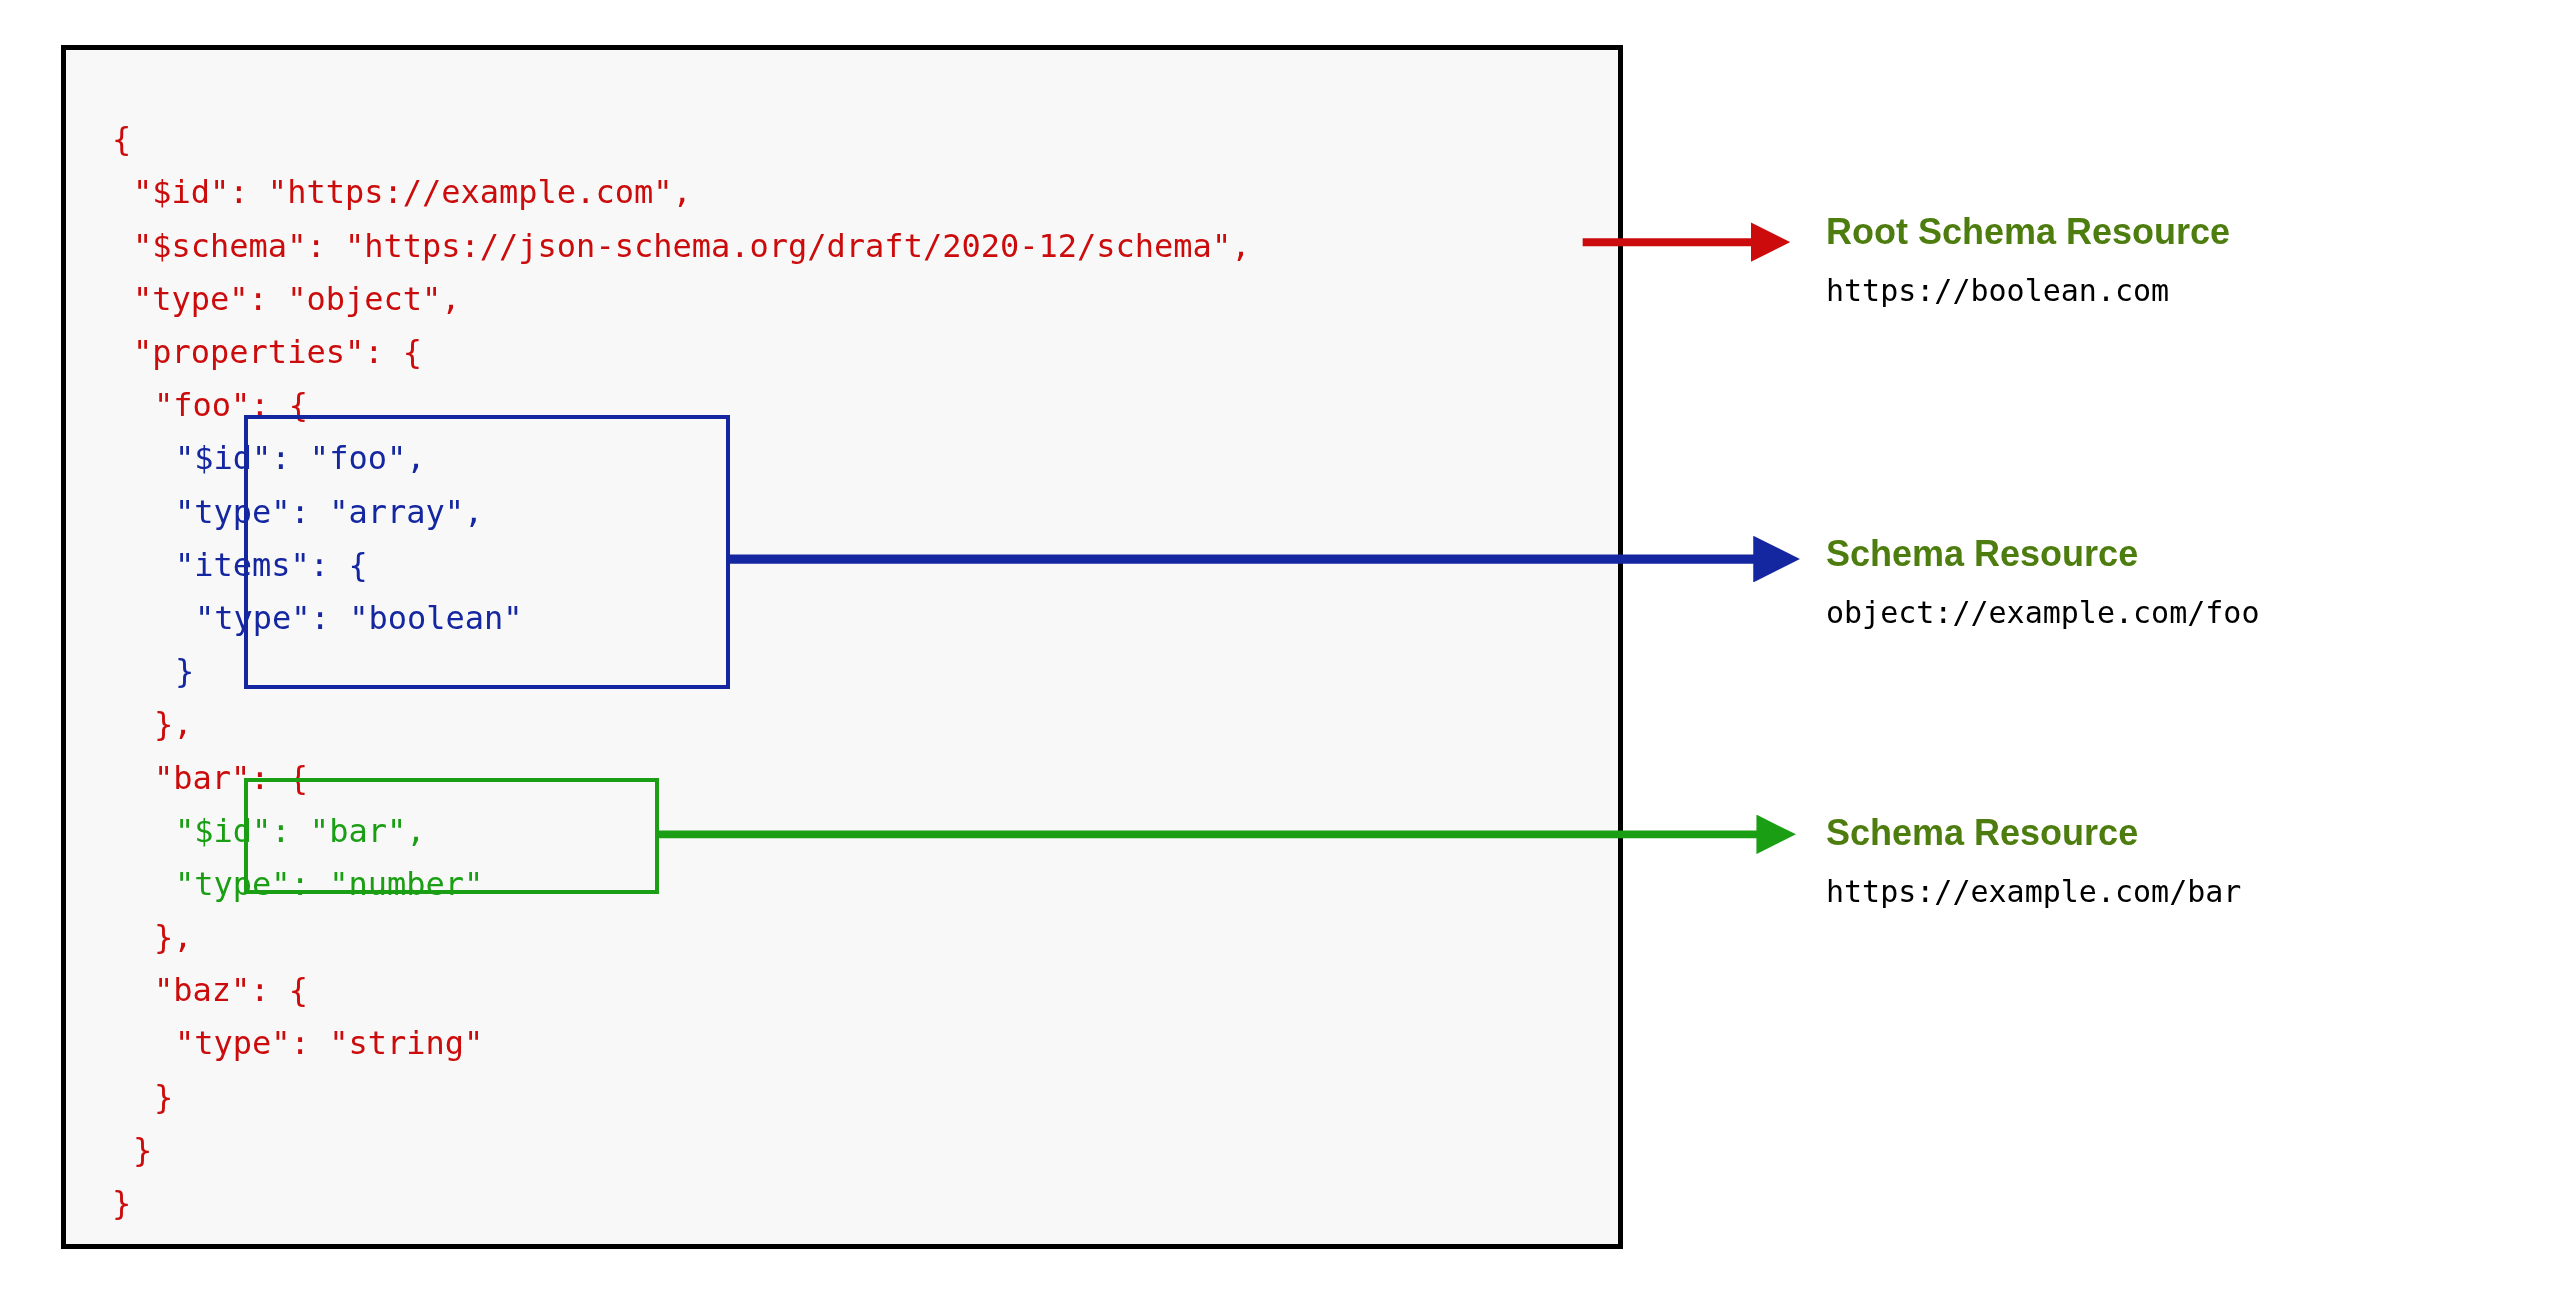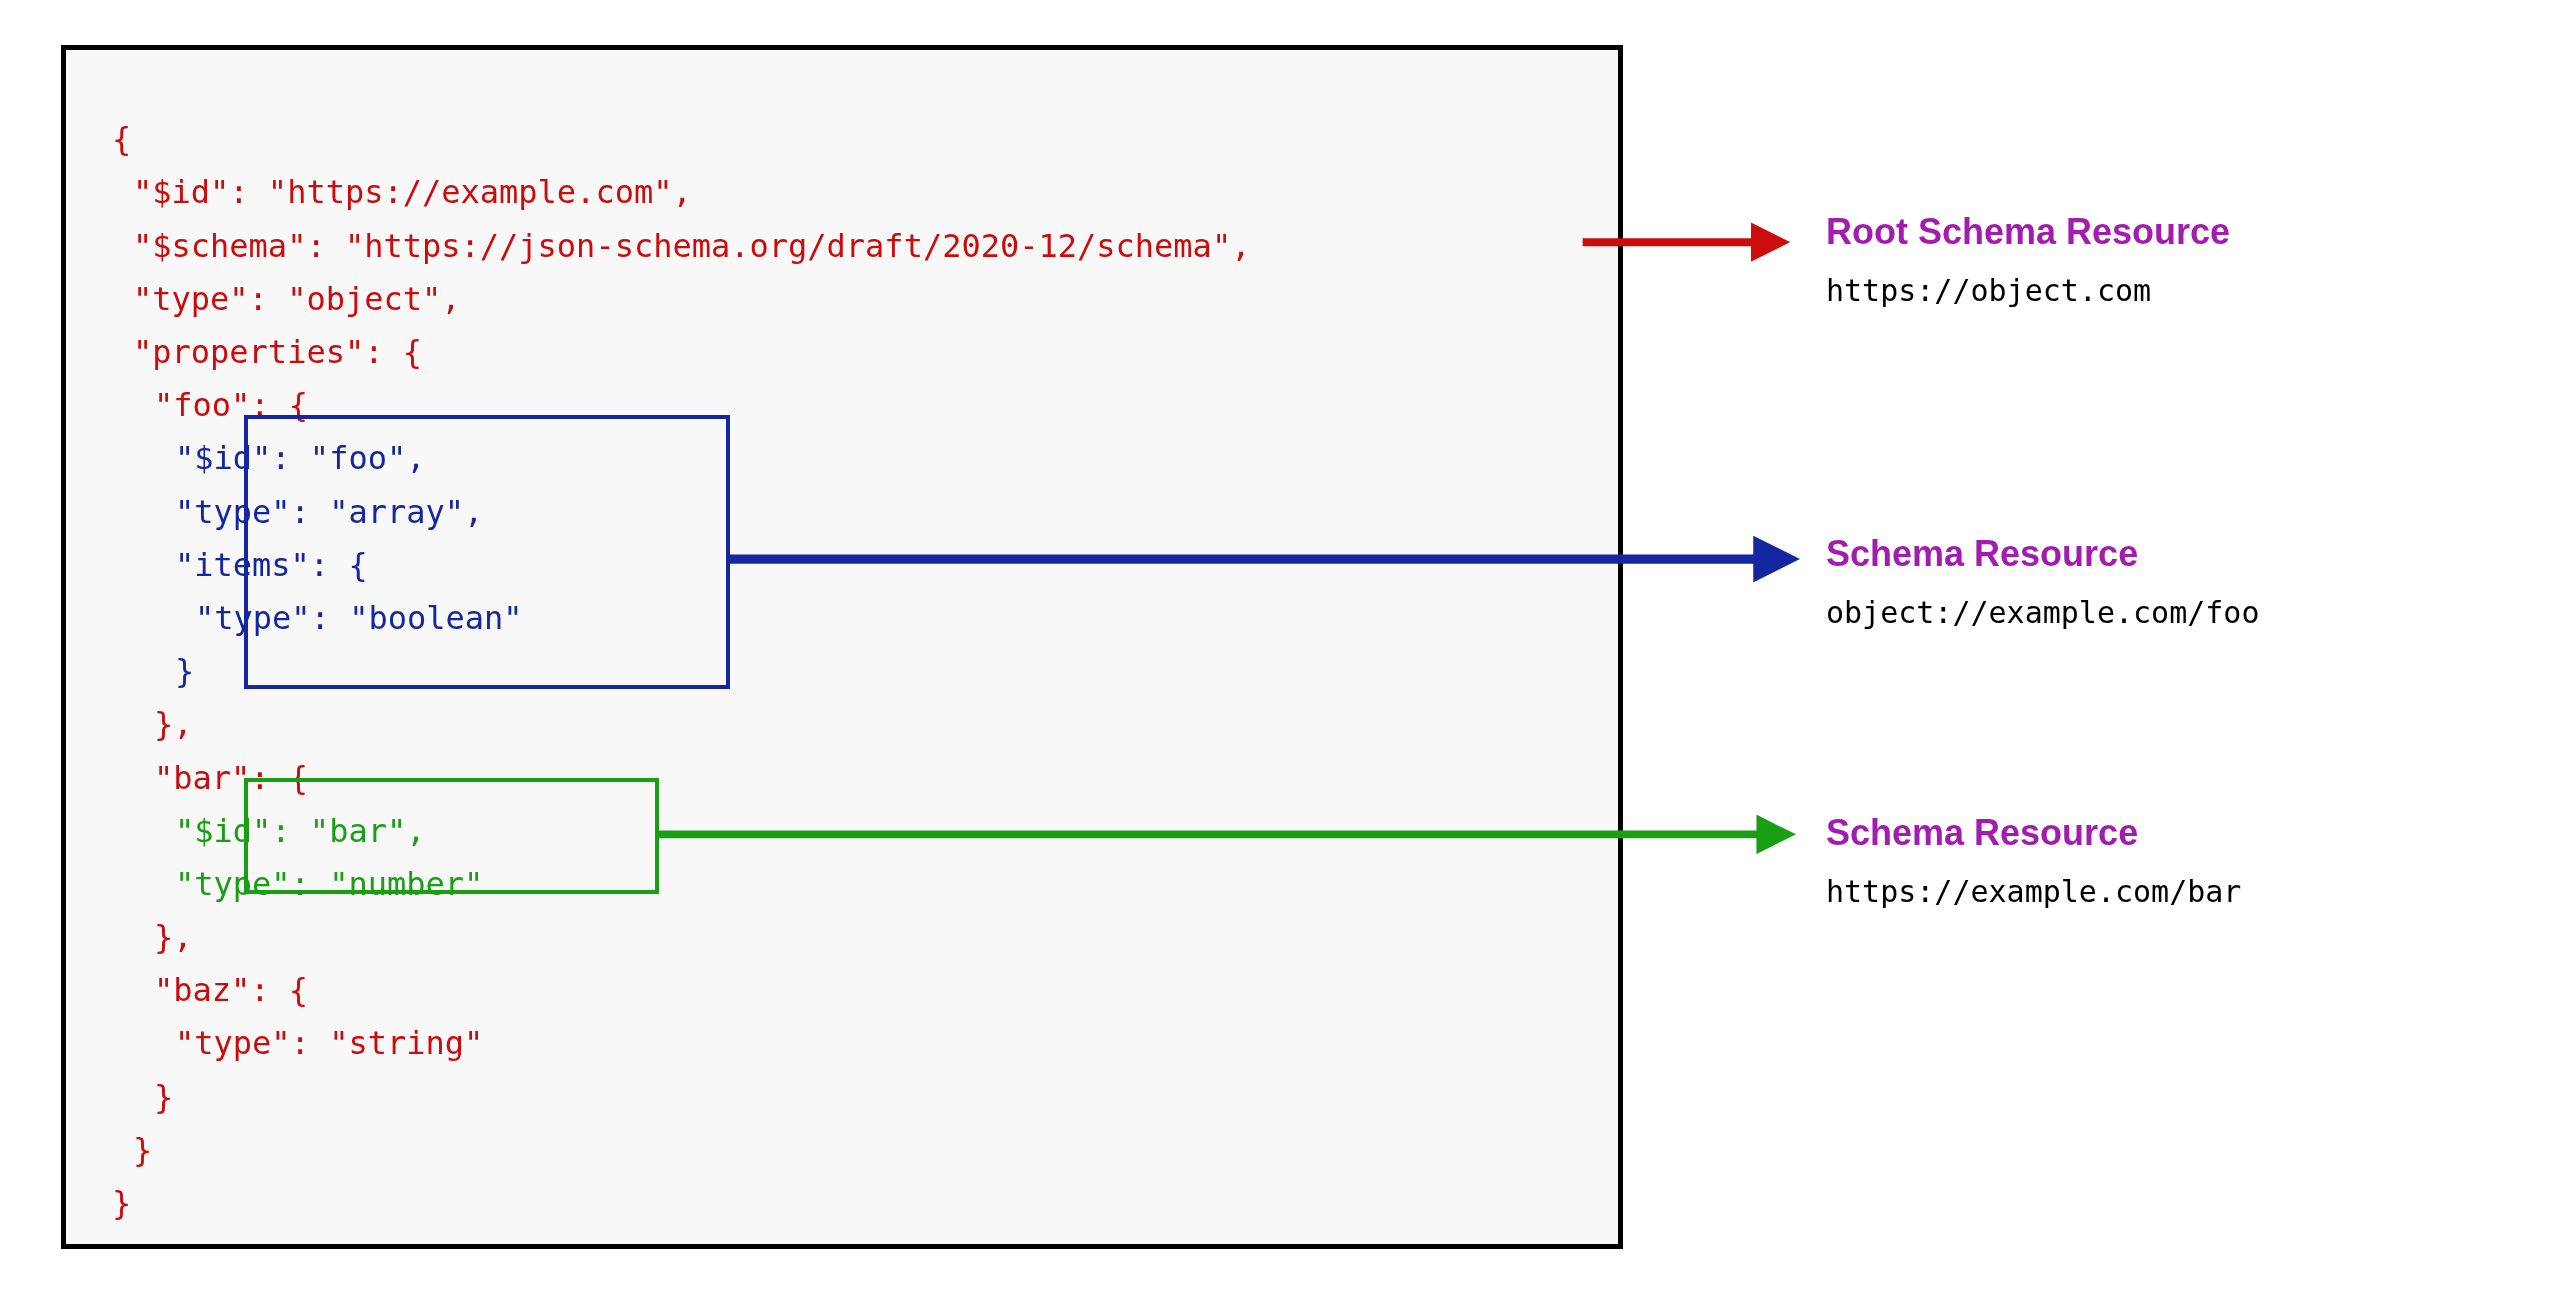--- a/index.html
+++ b/index.html
@@ -87,21 +87,21 @@
   
   .annotation {
     position: absolute;
     left: 1826px;
   }
   .annotation .title {
     font-family: "Liberation Sans", sans-serif;
     font-weight: bold;
     font-size: 36px;
     line-height: 43px;
-    color: #a21caf;
+    color: #4d7c0f;
     white-space: nowrap;
   }
   .annotation .uri {
     margin-top: 18.7px;
     font-family: "DejaVu Sans Mono", "Liberation Mono", monospace;
     font-size: 30px;
     line-height: 37px;
     color: #000000;
     white-space: nowrap;
   }
@@ -158,21 +158,21 @@
 
     <line x1="2202" y1="337" x2="2460" y2="337" stroke="#cc0c0c" stroke-width="11" marker-end="url(#head-red)"></line>
 
     <line x1="1013" y1="778" x2="2468" y2="778" stroke="#1426a0" stroke-width="13" marker-end="url(#head-blue)"></line>
 
     <line x1="914" y1="1161" x2="2468" y2="1161" stroke="#1a9e14" stroke-width="11" marker-end="url(#head-green)"></line>
   </svg>
 
   <div class="annotation" id="annotation-root">
     <div class="title">Root Schema Resource</div>
-    <div class="uri">https://object.com</div>
+    <div class="uri">https://boolean.com</div>
   </div>
 
   <div class="annotation" id="annotation-foo">
     <div class="title">Schema Resource</div>
     <div class="uri">object://example.com/foo</div>
   </div>
 
   <div class="annotation" id="annotation-bar">
     <div class="title">Schema Resource</div>
     <div class="uri">https://example.com/bar</div>

